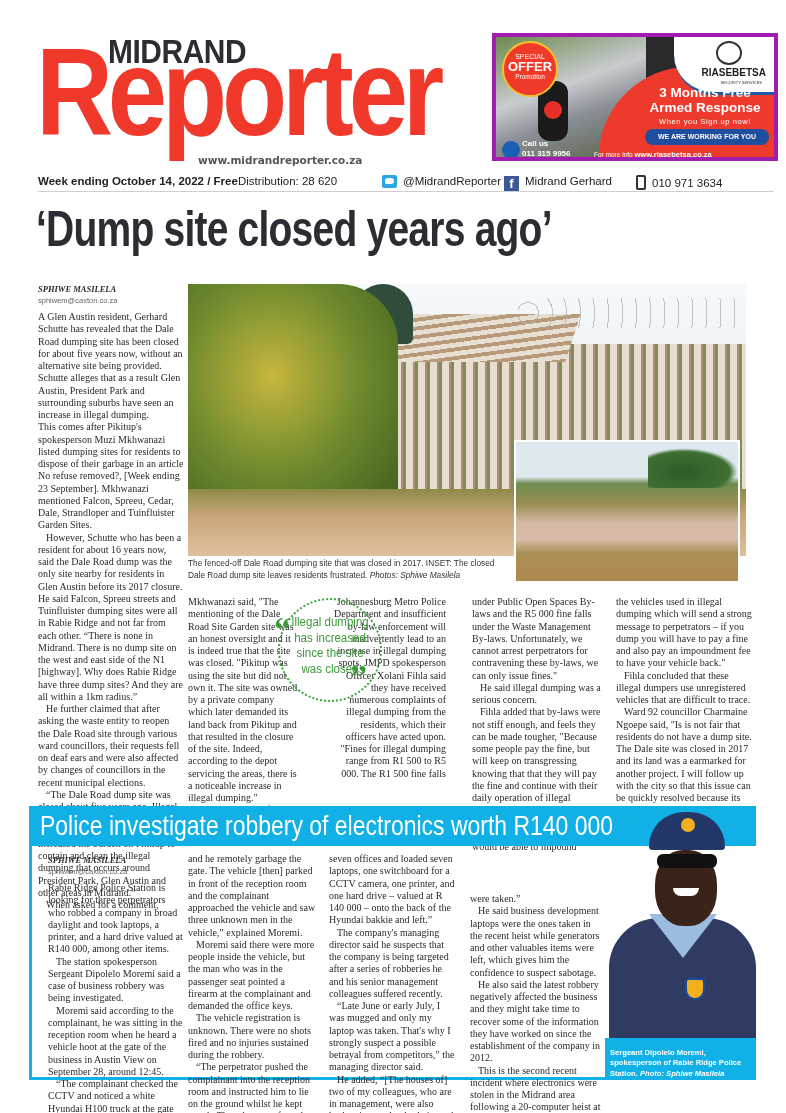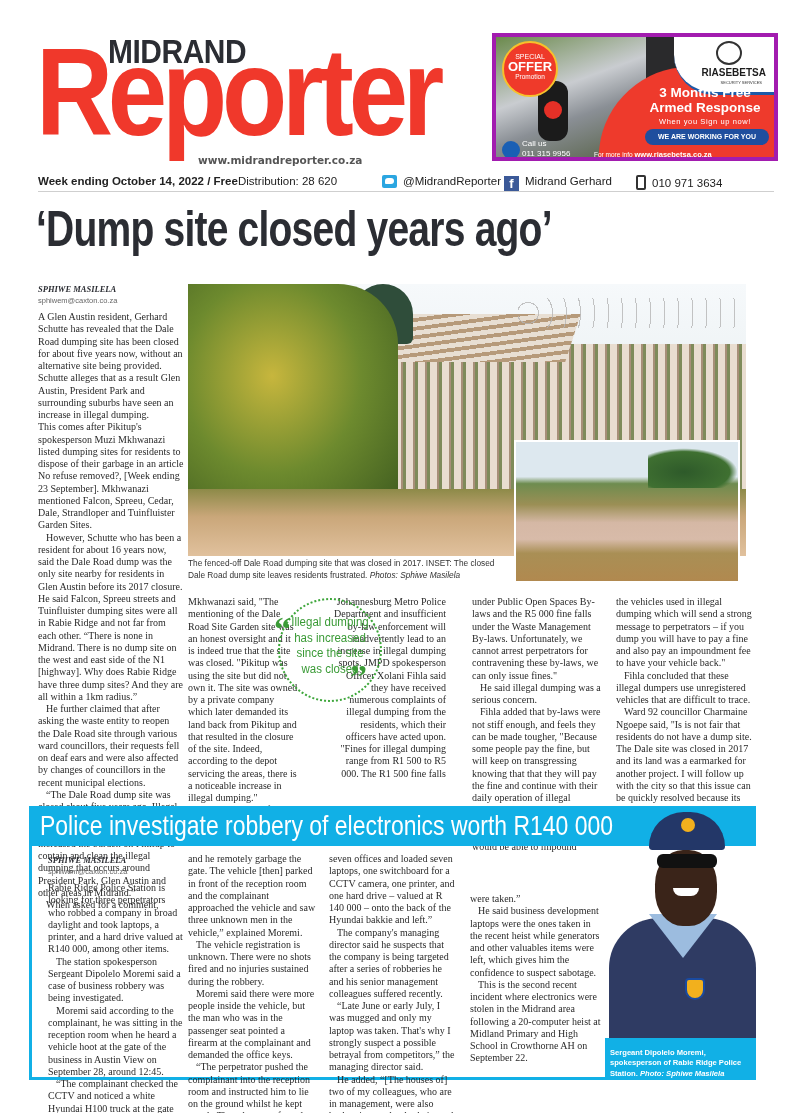--- a/index.html
+++ b/index.html
@@ -40,21 +40,21 @@
   .ad-badge { position: absolute; left: 6px; top: 4px; width: 56px; height: 56px; border-radius: 50%; background: #ef3a2a; border: 2px solid #f7c12b; text-align: center; color: #fff; font-family: "Liberation Sans", sans-serif; }
   .ad-badge .b1 { font-size: 7px; margin-top: 10px; }
   .ad-badge .b2 { font-size: 13px; font-weight: 700; line-height: 1; }
   .ad-badge .b3 { font-size: 6.5px; }
   .ad-txt { position: absolute; font-family: "Liberation Sans", sans-serif; color: #fff; text-align: center; white-space: nowrap; }
   .ad-get { left: 140px; top: 38px; width: 140px; font-size: 8px; letter-spacing: 1px; }
   .ad-head { left: 134px; top: 48px; width: 150px; font-size: 13.5px; font-weight: 700; line-height: 15px; }
   .ad-when { left: 134px; top: 80px; width: 150px; font-size: 7.5px; letter-spacing: 0.6px; }
   .ad-pill { left: 149px; top: 92px; width: 124px; height: 16px; background: #1f4e9e; border-radius: 8px; font-size: 7px; font-weight: 700; line-height: 16px; }
   .ad-call { position: absolute; left: 6px; top: 104px; width: 18px; height: 18px; border-radius: 50%; background: #1a5fb4; }
-  .ad-calltxt { left: 26px; top: 102px; font-size: 8px; font-weight: 400; text-align: left; line-height: 10px; }
+  .ad-calltxt { left: 26px; top: 102px; font-size: 8px; font-weight: 700; text-align: left; line-height: 10px; }
   .ad-more { left: 98px; top: 113px; font-size: 6.5px; text-align: left; }
   .ad-more b { font-size: 7.5px; }
 
   
   .headline { left: 36px; top: 197px; width: 740px; font-family: "Liberation Sans", sans-serif; font-weight: 700; font-size: 50px; color: #2b2d33; letter-spacing: -1px; line-height: 64px; transform: scaleX(0.78); transform-origin: left top; white-space: nowrap; }
 
   
   .byline { font-family: Liberation Serif, serif; font-weight: 700; font-style: italic; font-size: 8.5px; color: #2b2d33; }
   .email { font-family: "Liberation Sans", sans-serif; font-size: 7.5px; color: #666; margin-top: 2px; }
 
@@ -214,35 +214,36 @@
 
 <div class="abs col" style="left:48px; top:882px; width:136px;">
   <p>Rabie Ridge Police Station is looking for three perpetrators who robbed a company in broad daylight and took laptops, a printer, and a hard drive valued at R140 000, among other items.</p>
   <p class="ind">The station spokesperson Sergeant Dipolelo Moremi said a case of business robbery was being investigated.</p>
   <p class="ind">Moremi said according to the complainant, he was sitting in the reception room when he heard a vehicle hoot at the gate of the business in Austin View on September 28, around 12:45.</p>
   <p class="ind">“The complainant checked the CCTV and noticed a white Hyundai H100 truck at the gate</p>
 </div>
 
 <div class="abs col" style="left:188px; top:853px; width:128px;">
   <p>and he remotely garbage the gate. The vehicle [then] parked in front of the reception room and the complainant approached the vehicle and saw three unknown men in the vehicle,” explained Moremi.</p>
+  <p class="ind">Moremi said there were more people inside the vehicle, but the man who was in the passenger seat pointed a firearm at the complainant and demanded the office keys.</p>
   <p class="ind">The vehicle registration is unknown. There were no shots fired and no injuries sustained during the robbery.</p>
-  <p class="ind">Moremi said there were more people inside the vehicle, but the man who was in the passenger seat pointed a firearm at the complainant and demanded the office keys.</p>
   <p class="ind">“The perpetrator pushed the complainant into the reception room and instructed him to lie on the ground whilst he kept watch. The other men forced entry into</p>
 </div>
 
 <div class="abs col" style="left:329px; top:853px; width:128px;">
   <p>seven offices and loaded seven laptops, one switchboard for a CCTV camera, one printer, and one hard drive – valued at R 140 000 – onto the back of the Hyundai bakkie and left.”</p>
   <p class="ind">The company's managing director said he suspects that the company is being targeted after a series of robberies he and his senior management colleagues suffered recently.</p>
   <p class="ind">“Late June or early July, I was mugged and only my laptop was taken. That's why I strongly suspect a possible betrayal from competitors,” the managing director said.</p>
   <p class="ind">He added, “[The houses of] two of my colleagues, who are in management, were also broken into and only their work laptops</p>
 </div>
 
 <div class="abs col" style="left:470px; top:853px; width:132px;margin-top:40px;">
   <p>were taken.”</p>
   <p class="ind">He said business development laptops were the ones taken in the recent heist while generators and other valuables items were left, which gives him the confidence to suspect sabotage.</p>
+  <p class="ind">He also said the latest robbery negatively affected the business and they might take time to recover some of the information they have worked on since the establishment of the company in 2012.</p>
   <p class="ind">This is the second recent incident where electronics were stolen in the Midrand area following a 20-computer heist at Midland Primary and High School in Crowthorne AH on September 22.</p>
 </div>
 
 <div class="abs photo-cop">
   <div class="cop-bg"></div>
   <div class="cop-body"></div>
   <div class="cop-collar"></div>
   <div class="cop-face"></div>
   <div class="cop-glasses"></div>
   <div class="cop-smile"></div>

